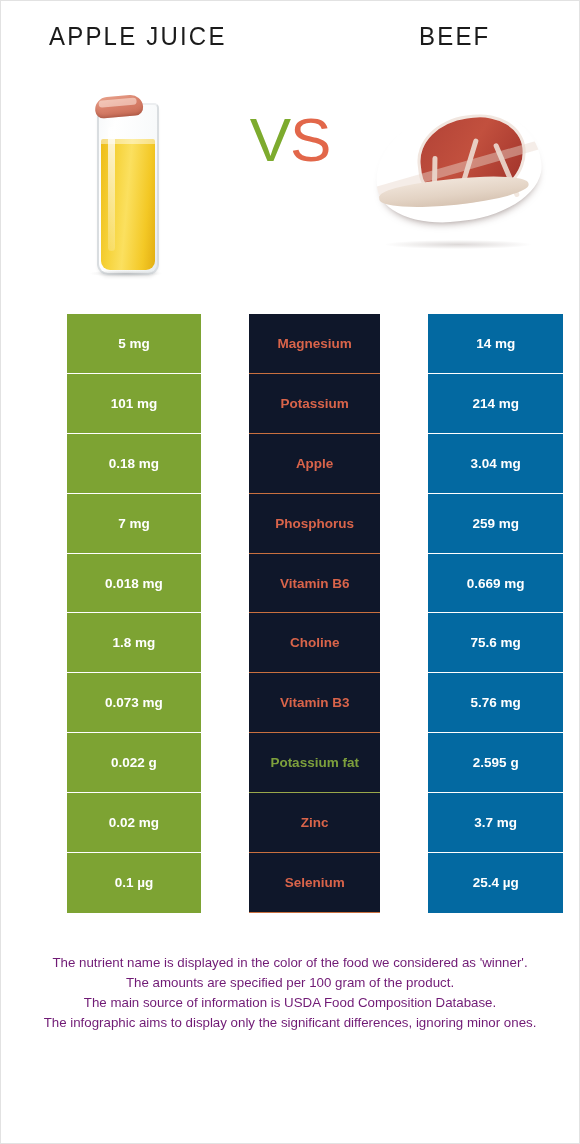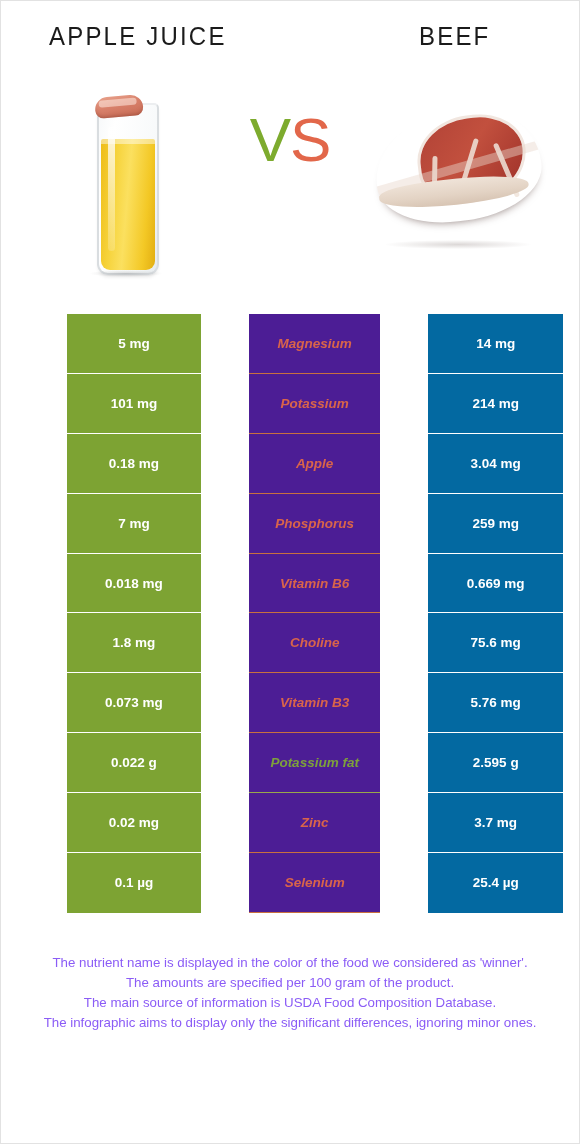--- a/index.html
+++ b/index.html
@@ -231,46 +231,45 @@
     margin-left: 48px;
   }
   .cell-left {
     width: 182px;
     background: #7DA333;
     color: #ffffff;
     border-bottom: 1.5px solid #ffffff;
   }
   .cell-mid {
     width: 179px;
-    background: #4c1d95;
+    background: #0f172a;
     color: #D9644A;
     border-bottom: 1px solid #c9703f;
     font-weight: 700;
     font-size: 13.5px;
-    font-style: italic;
   }
   .cell-mid.win-left { color: #7DA03C; border-bottom-color: #9aa84a; }
   .cell-right {
     width: 183px;
     background: #0369a1;
     color: #ffffff;
     border-bottom: 1.5px solid #ffffff;
   }
   .row:last-child .cell-left,
   .row:last-child .cell-right { border-bottom: none; }
   .row:last-child .cell-mid { border-bottom: 1px solid #c9703f; }
 
   
   .footer {
     margin-top: 40px;
     padding: 0 26px;
     text-align: center;
     font-size: 13.3px;
     line-height: 20px;
-    color: #8b5cf6;
+    color: #701a75;
     font-family: "Liberation Sans", sans-serif;
   }
   .footer p { margin: 0; }
 </style>
 </head>
 <body>
 
 <div class="header">
   <div class="title title-left">Apple juice</div>
   <div class="title title-right">Beef</div>

